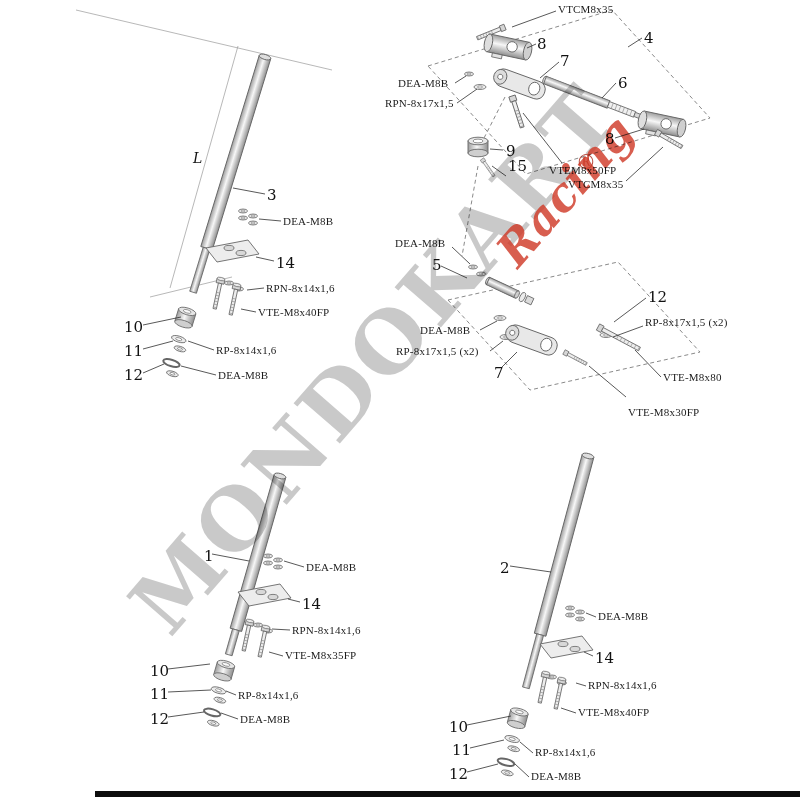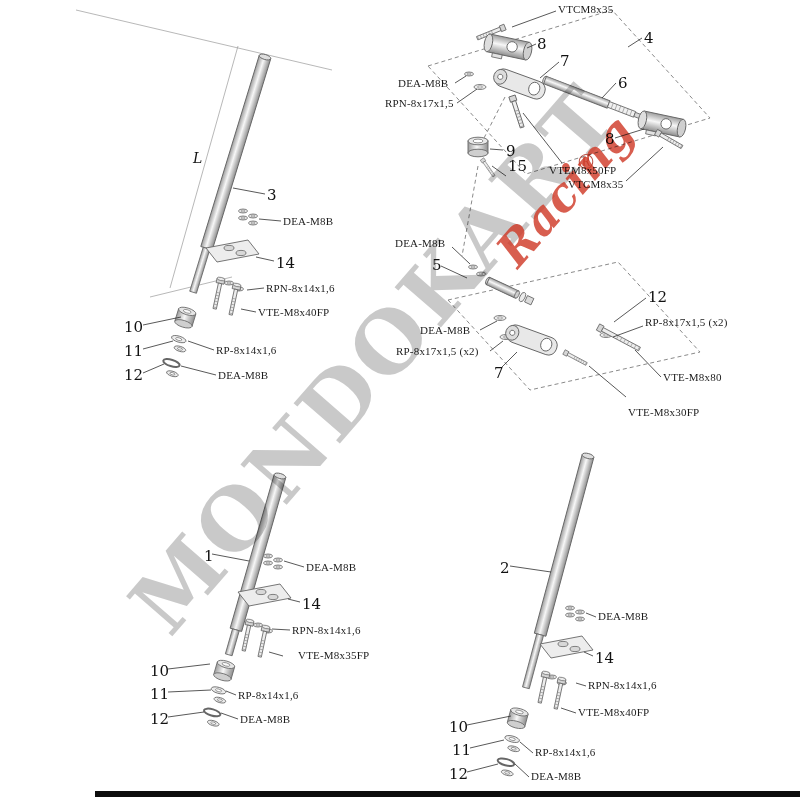--- a/index.html
+++ b/index.html
@@ -303,21 +303,21 @@
   <div class="lbl" style="left:420px;top:324px">DEA-M8B</div>
   <div class="lbl" style="left:396px;top:345px">RP-8x17x1,5 (x2)</div>
   <div class="num" style="left:494px;top:364px">7</div>
   <div class="lbl" style="left:663px;top:371px">VTE-M8x80</div>
   <div class="lbl" style="left:628px;top:406px">VTE-M8x30FP</div>
 
   <div class="num" style="left:204px;top:547px">1</div>
   <div class="lbl" style="left:306px;top:561px">DEA-M8B</div>
   <div class="num" style="left:302px;top:595px">14</div>
   <div class="lbl" style="left:292px;top:624px">RPN-8x14x1,6</div>
-  <div class="lbl" style="left:298px;top:649px">VTE-M8x35FP</div>
+  <div class="lbl" style="left:285px;top:649px">VTE-M8x35FP</div>
   <div class="num" style="left:150px;top:662px">10</div>
   <div class="num" style="left:150px;top:685px">11</div>
   <div class="num" style="left:150px;top:710px">12</div>
   <div class="lbl" style="left:238px;top:689px">RP-8x14x1,6</div>
   <div class="lbl" style="left:240px;top:713px">DEA-M8B</div>
 
   <div class="num" style="left:500px;top:559px">2</div>
   <div class="lbl" style="left:598px;top:610px">DEA-M8B</div>
   <div class="num" style="left:595px;top:649px">14</div>
   <div class="lbl" style="left:588px;top:679px">RPN-8x14x1,6</div>

